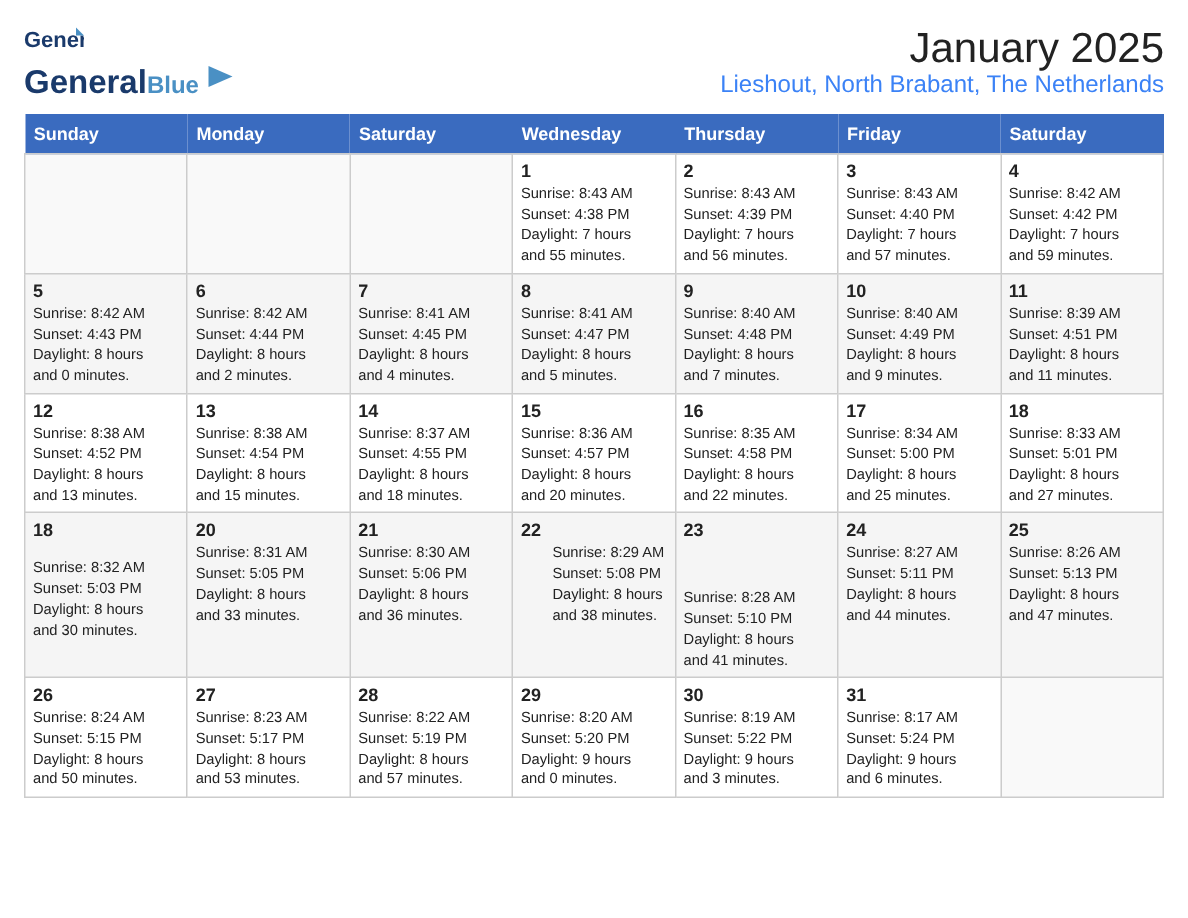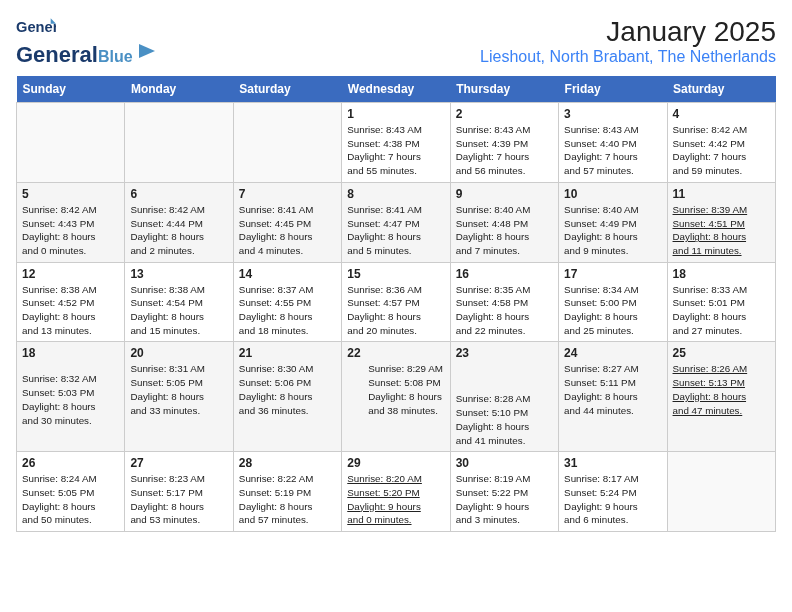--- a/index.html
+++ b/index.html
@@ -186,21 +186,21 @@
         </td>
         <td>
           <div class="day-num">10</div>
           <div class="day-info" style="white-space: pre-line;">Sunrise: 8:40 AM
 Sunset: 4:49 PM
 Daylight: 8 hours
 and 9 minutes.</div>
         </td>
         <td>
           <div class="day-num">11</div>
-          <div class="day-info" style="white-space: pre-line; text-decoration: underline;">Sunrise: 8:39 AM
+          <div class="day-info" style="white-space: pre-line;">Sunrise: 8:39 AM
 Sunset: 4:51 PM
 Daylight: 8 hours
 and 11 minutes.</div>
         </td>
       </tr>
       <tr>
         <td>
           <div class="day-num">12</div>
           <div class="day-info" style="white-space: pre-line;">Sunrise: 8:38 AM
 Sunset: 4:52 PM
@@ -288,51 +288,51 @@
         </td>
         <td>
           <div class="day-num">24</div>
           <div class="day-info" style="white-space: pre-line;">Sunrise: 8:27 AM
 Sunset: 5:11 PM
 Daylight: 8 hours
 and 44 minutes.</div>
         </td>
         <td>
           <div class="day-num">25</div>
-          <div class="day-info" style="white-space: pre-line; text-decoration: underline;">Sunrise: 8:26 AM
+          <div class="day-info" style="white-space: pre-line;">Sunrise: 8:26 AM
 Sunset: 5:13 PM
 Daylight: 8 hours
 and 47 minutes.</div>
         </td>
       </tr>
       <tr>
         <td>
           <div class="day-num">26</div>
           <div class="day-info" style="white-space: pre-line;">Sunrise: 8:24 AM
-Sunset: 5:05 PM
+Sunset: 5:15 PM
 Daylight: 8 hours
 and 50 minutes.</div>
         </td>
         <td>
           <div class="day-num">27</div>
           <div class="day-info" style="white-space: pre-line;">Sunrise: 8:23 AM
 Sunset: 5:17 PM
 Daylight: 8 hours
 and 53 minutes.</div>
         </td>
         <td>
           <div class="day-num">28</div>
           <div class="day-info" style="white-space: pre-line;">Sunrise: 8:22 AM
 Sunset: 5:19 PM
 Daylight: 8 hours
 and 57 minutes.</div>
         </td>
         <td>
           <div class="day-num">29</div>
-          <div class="day-info" style="white-space: pre-line; text-decoration: underline;">Sunrise: 8:20 AM
+          <div class="day-info" style="white-space: pre-line;">Sunrise: 8:20 AM
 Sunset: 5:20 PM
 Daylight: 9 hours
 and 0 minutes.</div>
         </td>
         <td>
           <div class="day-num">30</div>
           <div class="day-info" style="white-space: pre-line;">Sunrise: 8:19 AM
 Sunset: 5:22 PM
 Daylight: 9 hours
 and 3 minutes.</div>

